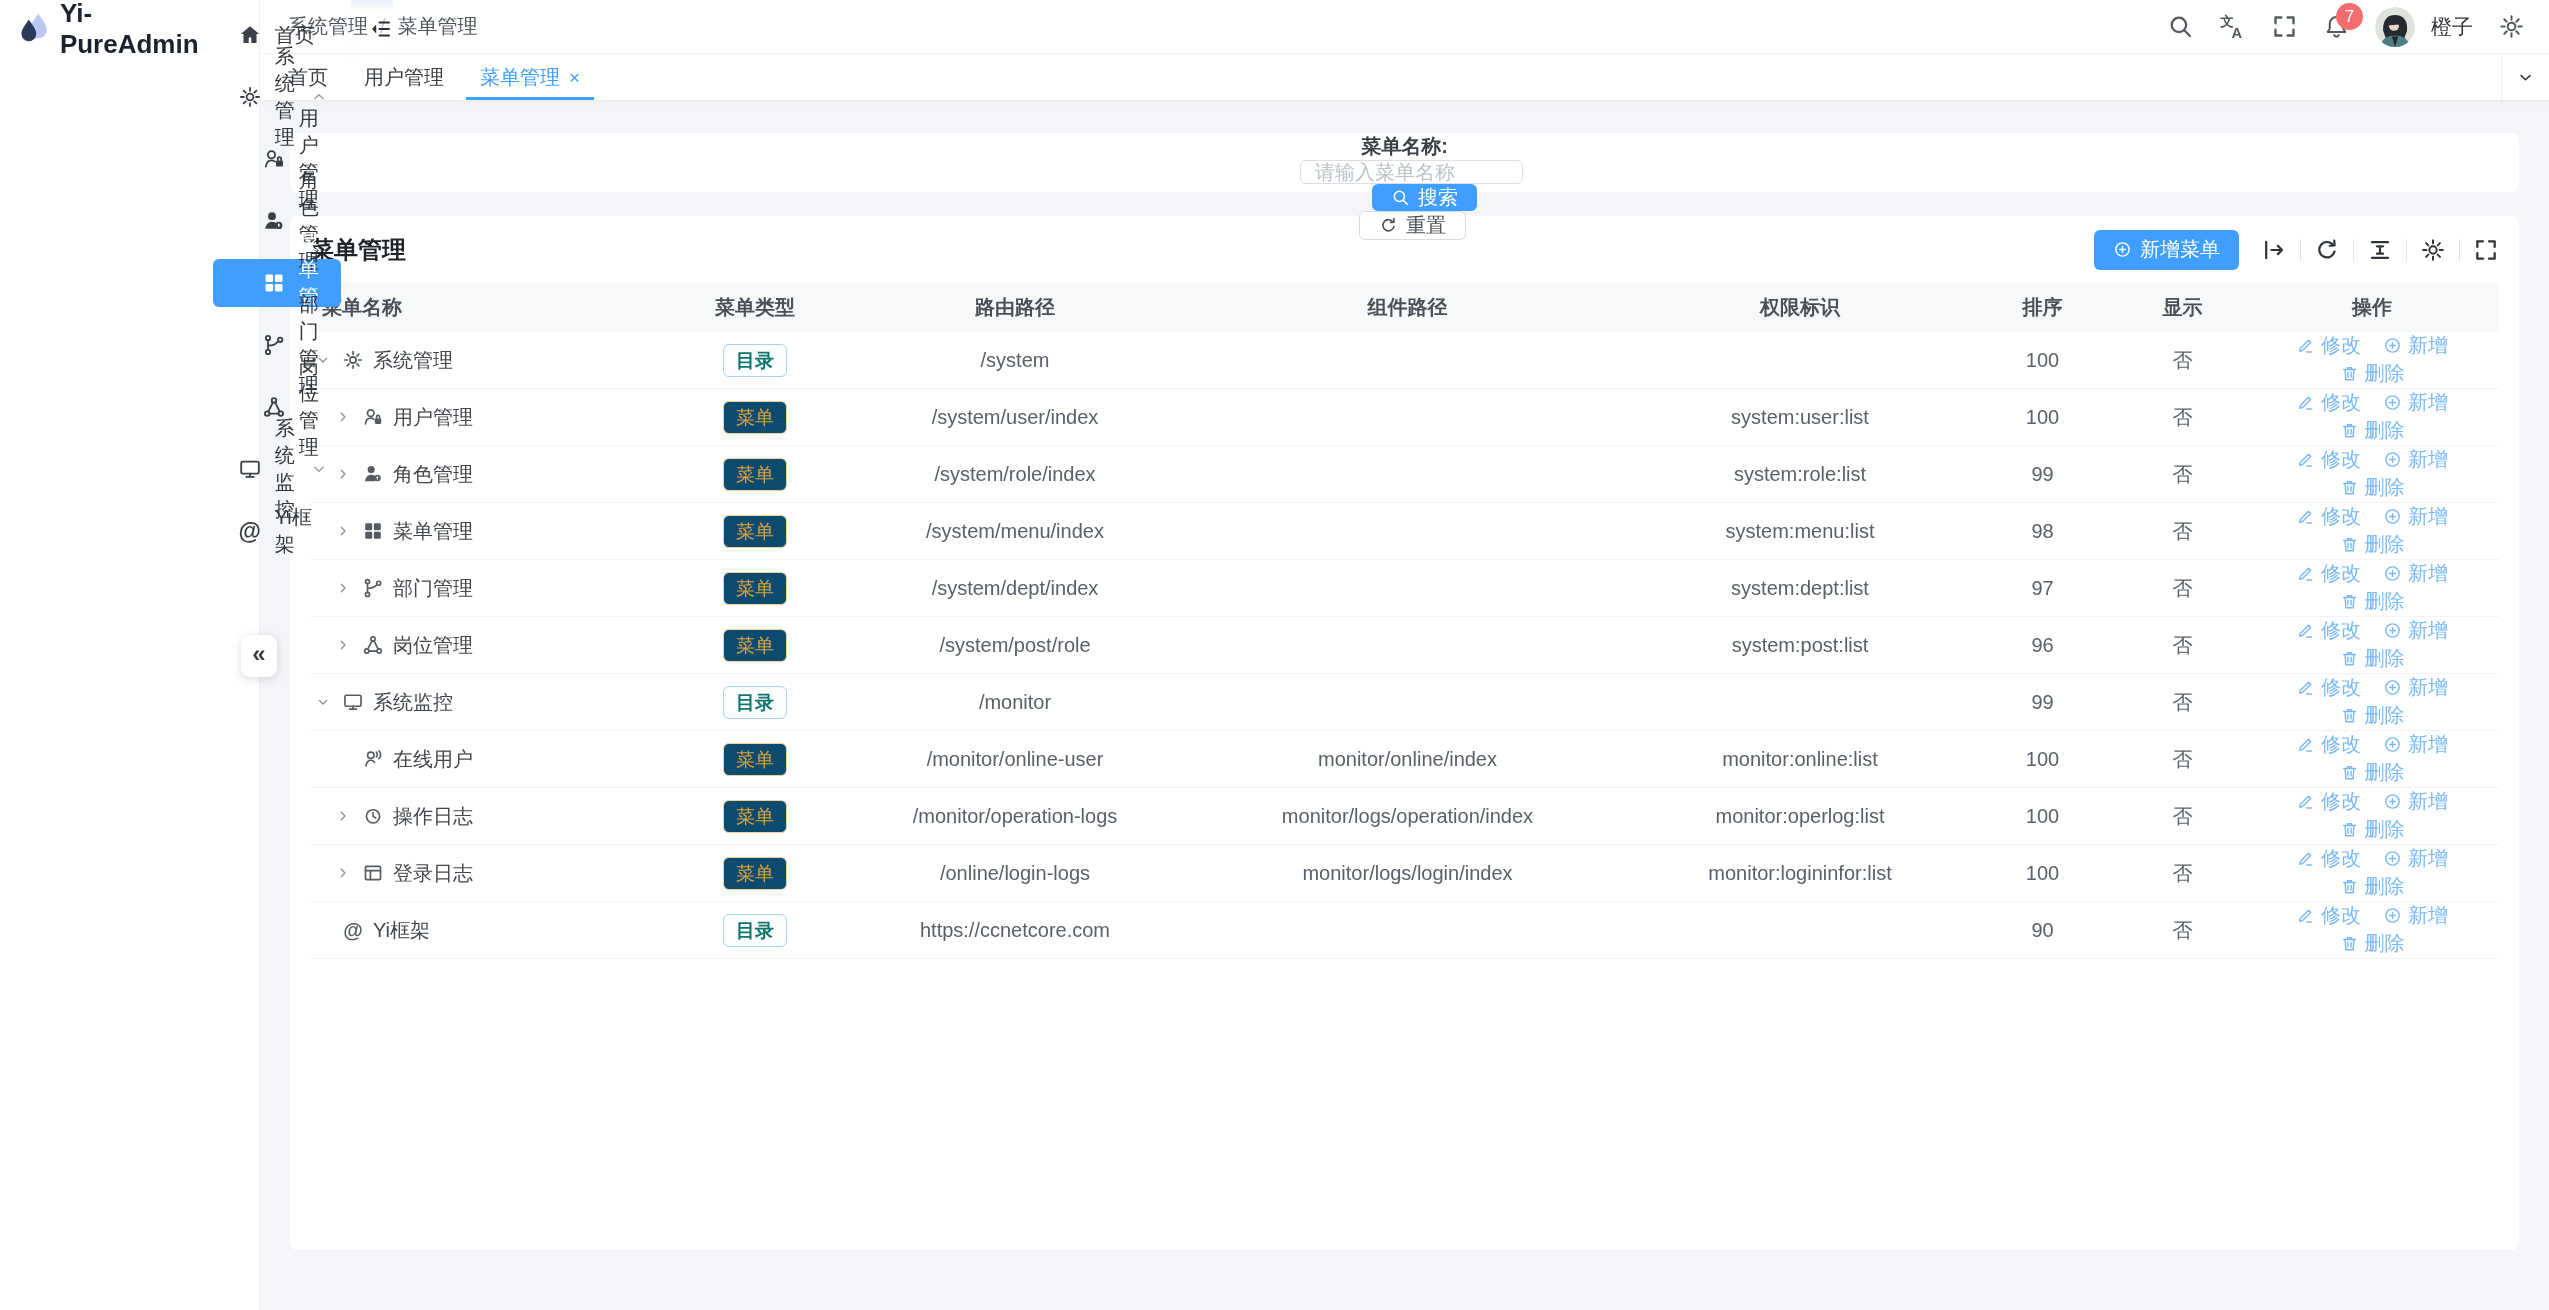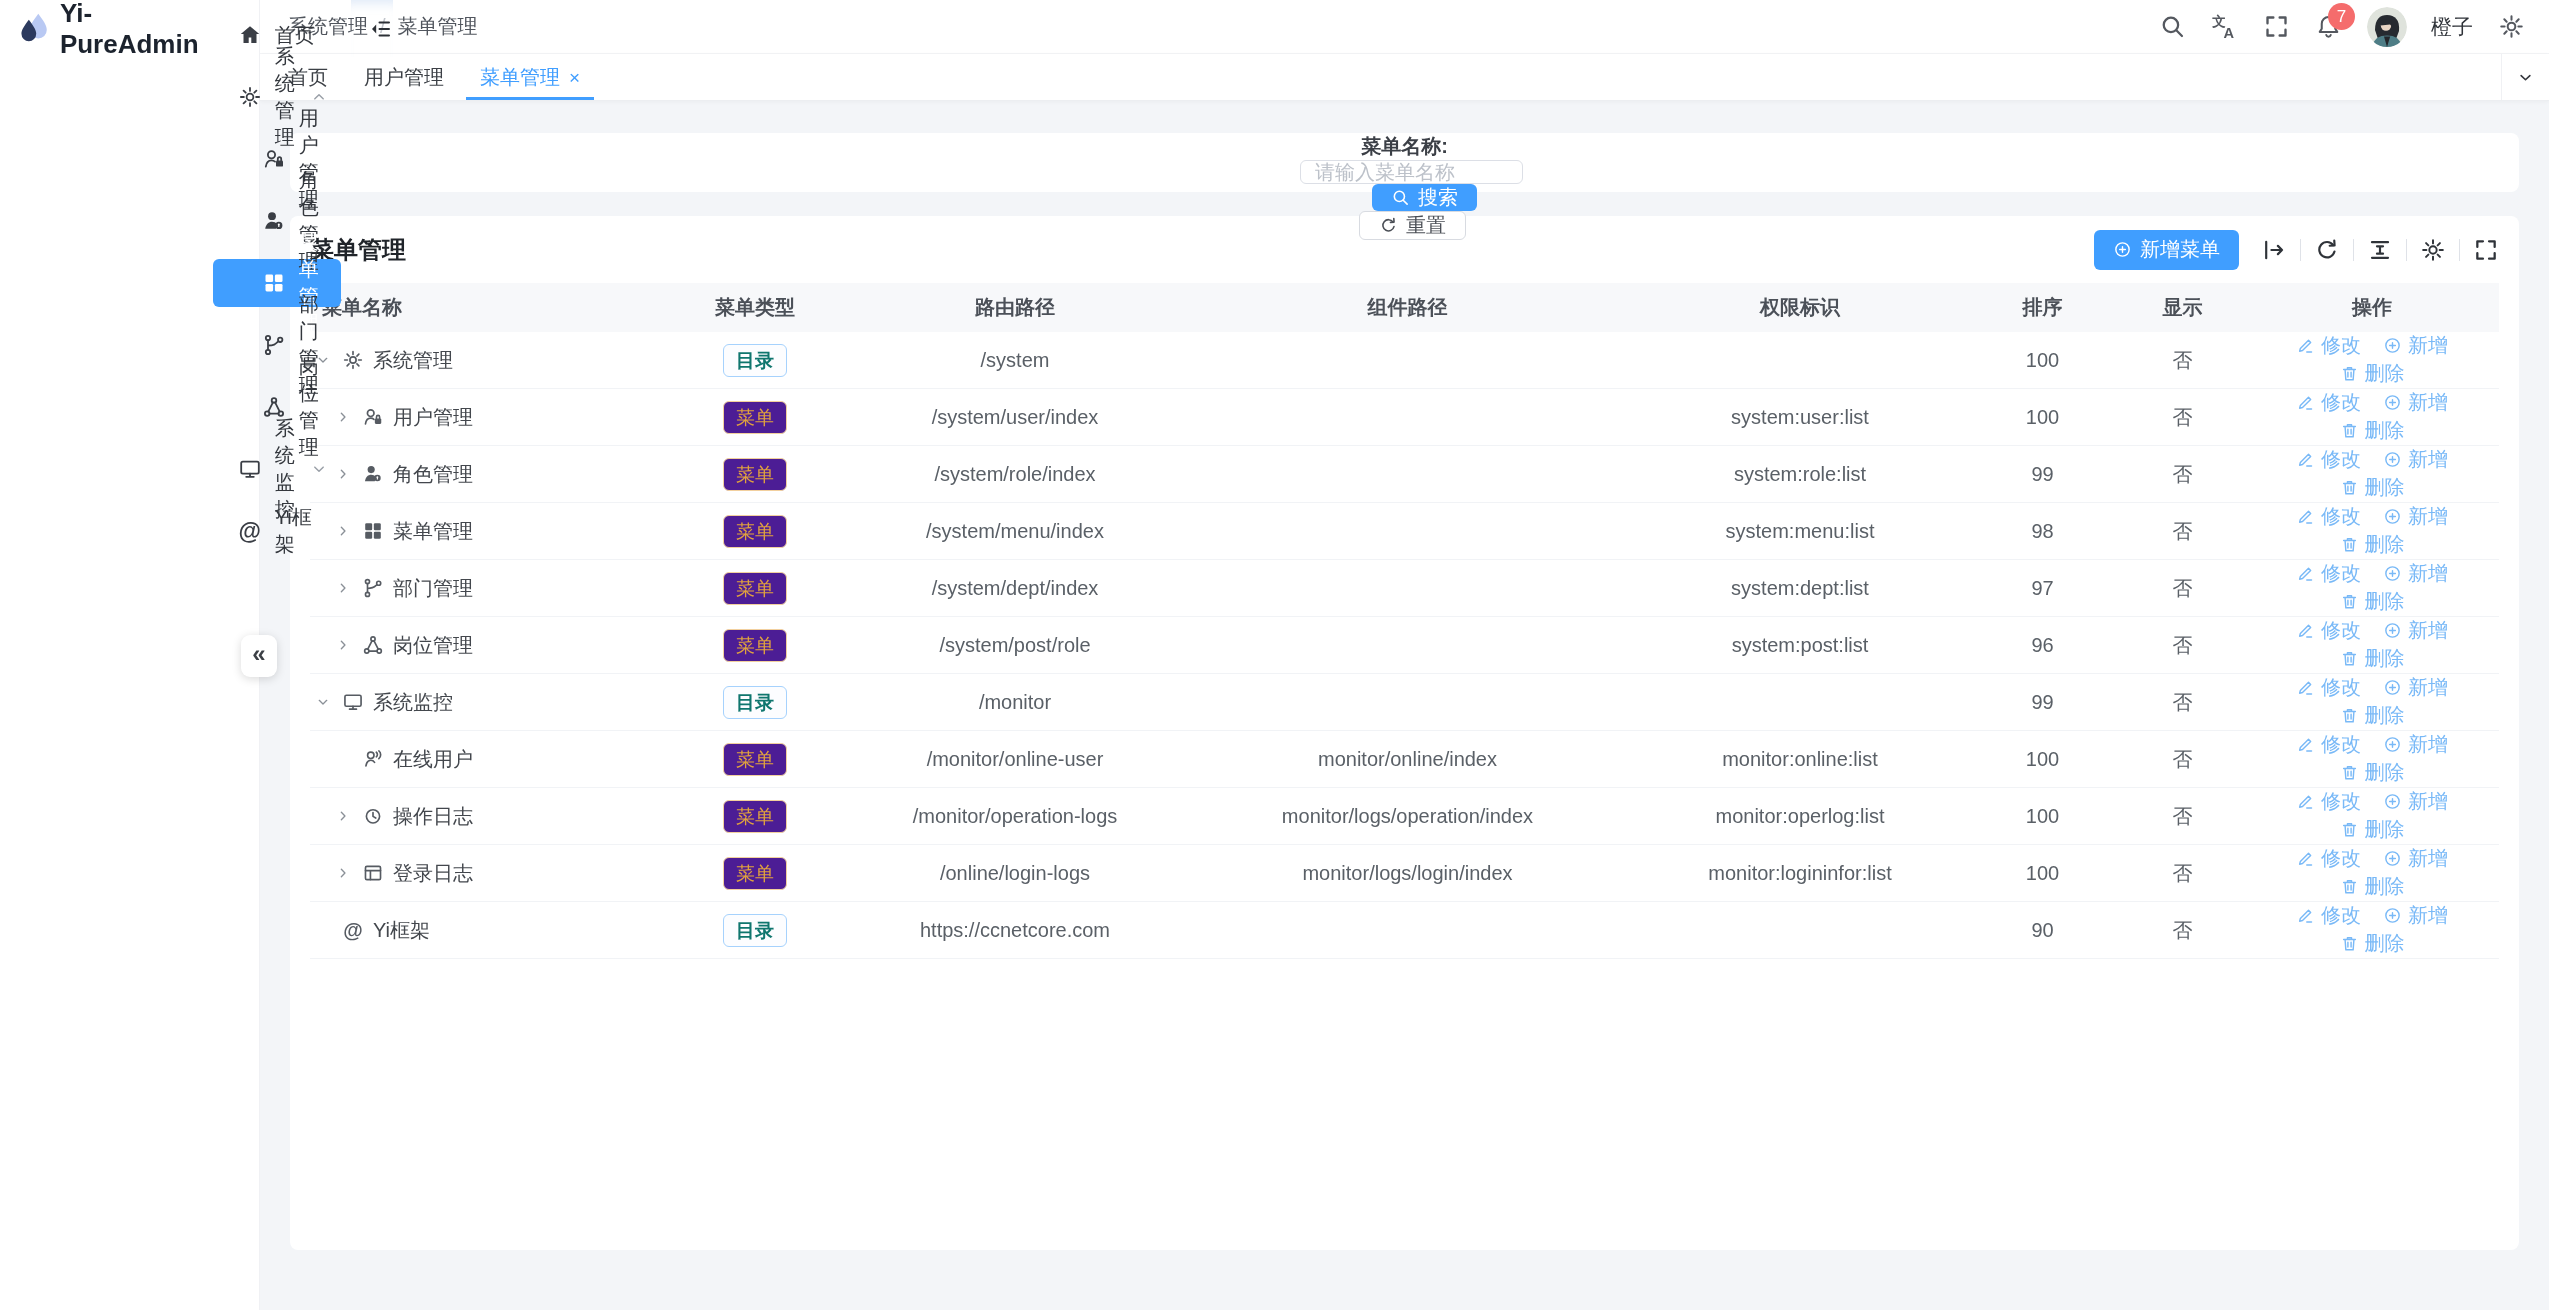--- a/index.html
+++ b/index.html
@@ -48,21 +48,21 @@
   .breadcrumb { display:flex; align-items:center; font-size:20px; color:#51565e; gap:12px; }
   .crumb { cursor:pointer; }
   .crumb-sep { color:#c3c7cd; }
   .topbar-right { margin-left:auto; display:flex; align-items:center; gap:25px; }
   .tb-icon { width:27px; height:27px; color:#54585f; cursor:pointer; display:inline-flex; }
   .tb-icon svg { width:100%; height:100%; }
   .bell-wrap { position:relative; display:inline-flex; }
   .badge { position:absolute; top:-10px; right:-13px; min-width:27px; height:27px; padding:0 6px;
            border-radius:14px; background:var(--badge); color:#fff; font-size:17px;
            display:flex; align-items:center; justify-content:center; }
-  .user-chip { display:flex; align-items:center; gap:24px; cursor:pointer; }
+  .user-chip { display:flex; align-items:center; gap:16px; cursor:pointer; }
   .avatar { width:40px; height:40px; border-radius:50%; overflow:hidden; display:inline-flex; flex-shrink:0; }
   .avatar svg { width:100%; height:100%; }
   .user-name { font-size:21px; color:#2e3238; }
 
   .tabbar { height:47px; background:#fff; display:flex; align-items:stretch;
             border-bottom:1px solid #eceef1; box-shadow:0 1px 4px rgba(0,0,0,.04);
             position:relative; z-index:2; flex-shrink:0; }
   .tabs { display:flex; padding-left:10px; }
   .tab { display:flex; align-items:center; padding:0 18px; font-size:20px; color:#3c4046;
          cursor:pointer; gap:9px; position:relative; }
@@ -115,21 +115,21 @@
                  color:#8a9097; flex-shrink:0; cursor:pointer; }
   .expand-slot svg { width:18px; height:18px; }
   .row-icon { width:22px; height:22px; margin:0 9px 0 6px; color:#565b62; display:inline-flex;
               flex-shrink:0; }
   .row-icon svg { width:100%; height:100%; }
   .row-icon.text { font-size:20px; font-weight:600; align-items:center; justify-content:center; }
   .row-label { color:#43474d; }
   .tag { display:inline-block; min-width:64px; height:33px; line-height:31px; padding:0 10px;
          border-radius:6px; font-size:19px; }
   .tag-dir  { color:#0f766e; border:1px solid #a6d2fd; background:#fcfdff;font-weight:bold; }
-  .tag-menu { color:#e0a23e; border:1px solid #f2d09e; background:#4c1d95; }
+  .tag-menu { color:#e0a23e; border:1px solid #f2d09e; background:#0c4a6e; }
   .op-link { display:inline-flex; align-items:center; gap:6px; color:var(--link); font-size:20px;
              margin:0 11px; cursor:pointer; }
 
   .footer { height:60px; display:flex; align-items:center; justify-content:center;
             font-size:20px; color:#8b9098; flex-shrink:0; }
 </style>
 </head>
 <body style="--primary: #409eff; --link: #79b9f7; --badge: #f56c6c;">
 
 <div class="app">

